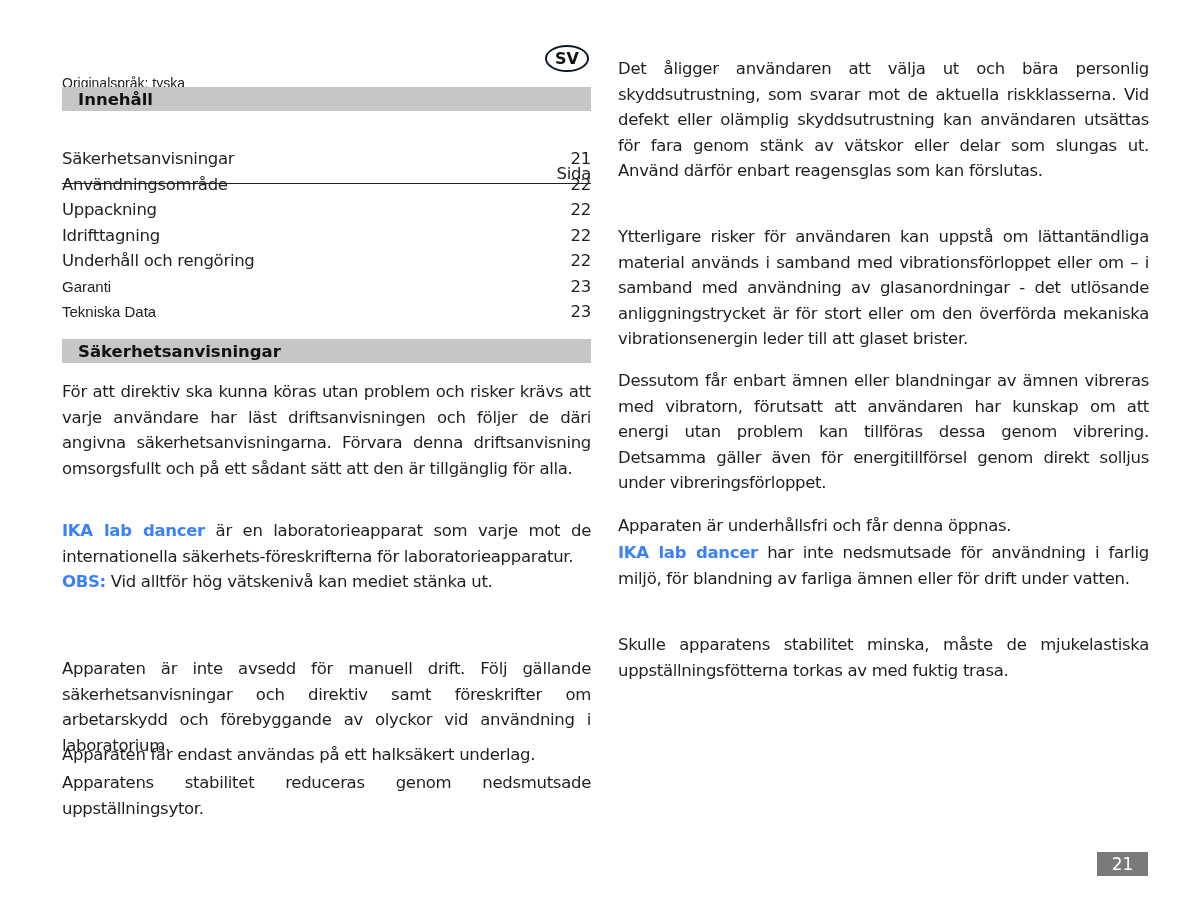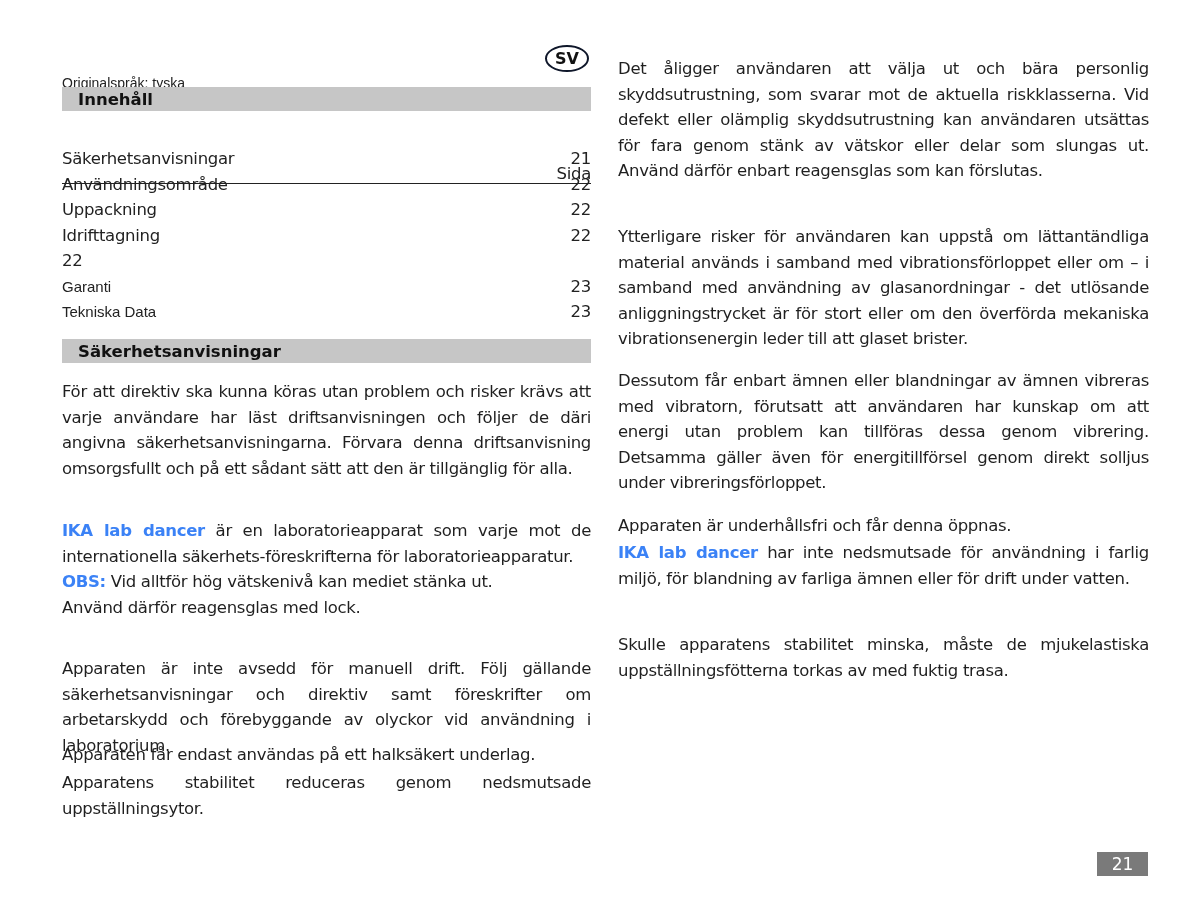--- a/index.html
+++ b/index.html
@@ -65,40 +65,40 @@
   </div>
   <div class="toc-row">
     <span>Uppackning</span>
     <span>22</span>
   </div>
   <div class="toc-row">
     <span>Idrifttagning</span>
     <span>22</span>
   </div>
   <div class="toc-row">
+    <span>Underhåll och rengöring</span>
     <span>22</span>
   </div>
   <div class="toc-row small">
     <span>Garanti</span>
     <span style="font-family:'DejaVu Sans',sans-serif;font-size:16.5px;letter-spacing:-0.3px;">23</span>
   </div>
   <div class="toc-row small">
     <span>Tekniska Data</span>
     <span style="font-family:'DejaVu Sans',sans-serif;font-size:16.5px;letter-spacing:-0.3px;">23</span>
   </div>
 </div>
 
 <div class="section-bar" style="top:339px;">Säkerhetsanvisningar</div>
 
 <p class="para left" style="top:379px;">För att direktiv ska kunna köras utan problem och risker krävs att varje användare har läst driftsanvisningen och följer de däri angivna säkerhetsanvisningarna. Förvara denna driftsanvisning omsorgsfullt och på ett sådant sätt att den är tillgänglig för alla.</p>
 
 <div class="para left" style="top:518px;">
   <b>IKA lab dancer</b><span> är en laboratorieapparat som varje mot de internationella säkerhets-föreskrifterna för laboratorieapparatur.</span><br>
   <b>OBS:</b><span> Vid alltför hög vätskenivå kan mediet stänka ut.</span><br>
-  <span>Använd därför reagensglas med lock.</span>
 </div>
 
 <p class="para left" style="top:656px;">Apparaten är inte avsedd för manuell drift. Följ gällande säkerhetsanvisningar och direktiv samt föreskrifter om arbetarskydd och förebyggande av olyckor vid användning i laboratorium.</p>
 <p class="para left" style="top:742px;">Apparaten får endast användas på ett halksäkert underlag.</p>
 <p class="para left" style="top:770px;">Apparatens stabilitet reduceras genom nedsmutsade uppställningsytor.</p>
 
 <p class="para right" style="top:40px;">Det åligger användaren att välja ut och bära personlig skyddsutrustning, som svarar mot de aktuella riskklasserna. Vid defekt eller olämplig skyddsutrustning kan användaren utsättas för fara genom stänk av vätskor eller delar som slungas ut. Använd därför enbart reagensglas som kan förslutas.</p>
 <p class="para right" style="top:208px;">Ytterligare risker för användaren kan uppstå om lättantändliga material används i samband med vibrationsförloppet eller om – i samband med användning av glasanordningar - det utlösande anliggningstrycket är för stort eller om den överförda mekaniska vibrationsenergin leder till att glaset brister.</p>
 <p class="para right" style="top:352px;">Dessutom får enbart ämnen eller blandningar av ämnen vibreras med vibratorn, förutsatt att användaren har kunskap om att energi utan problem kan tillföras dessa genom vibrering. Detsamma gäller även för energitillförsel genom direkt solljus under vibreringsförloppet.</p>
 <p class="para right" style="top:497px;">Apparaten är underhållsfri och får denna öppnas.</p>

